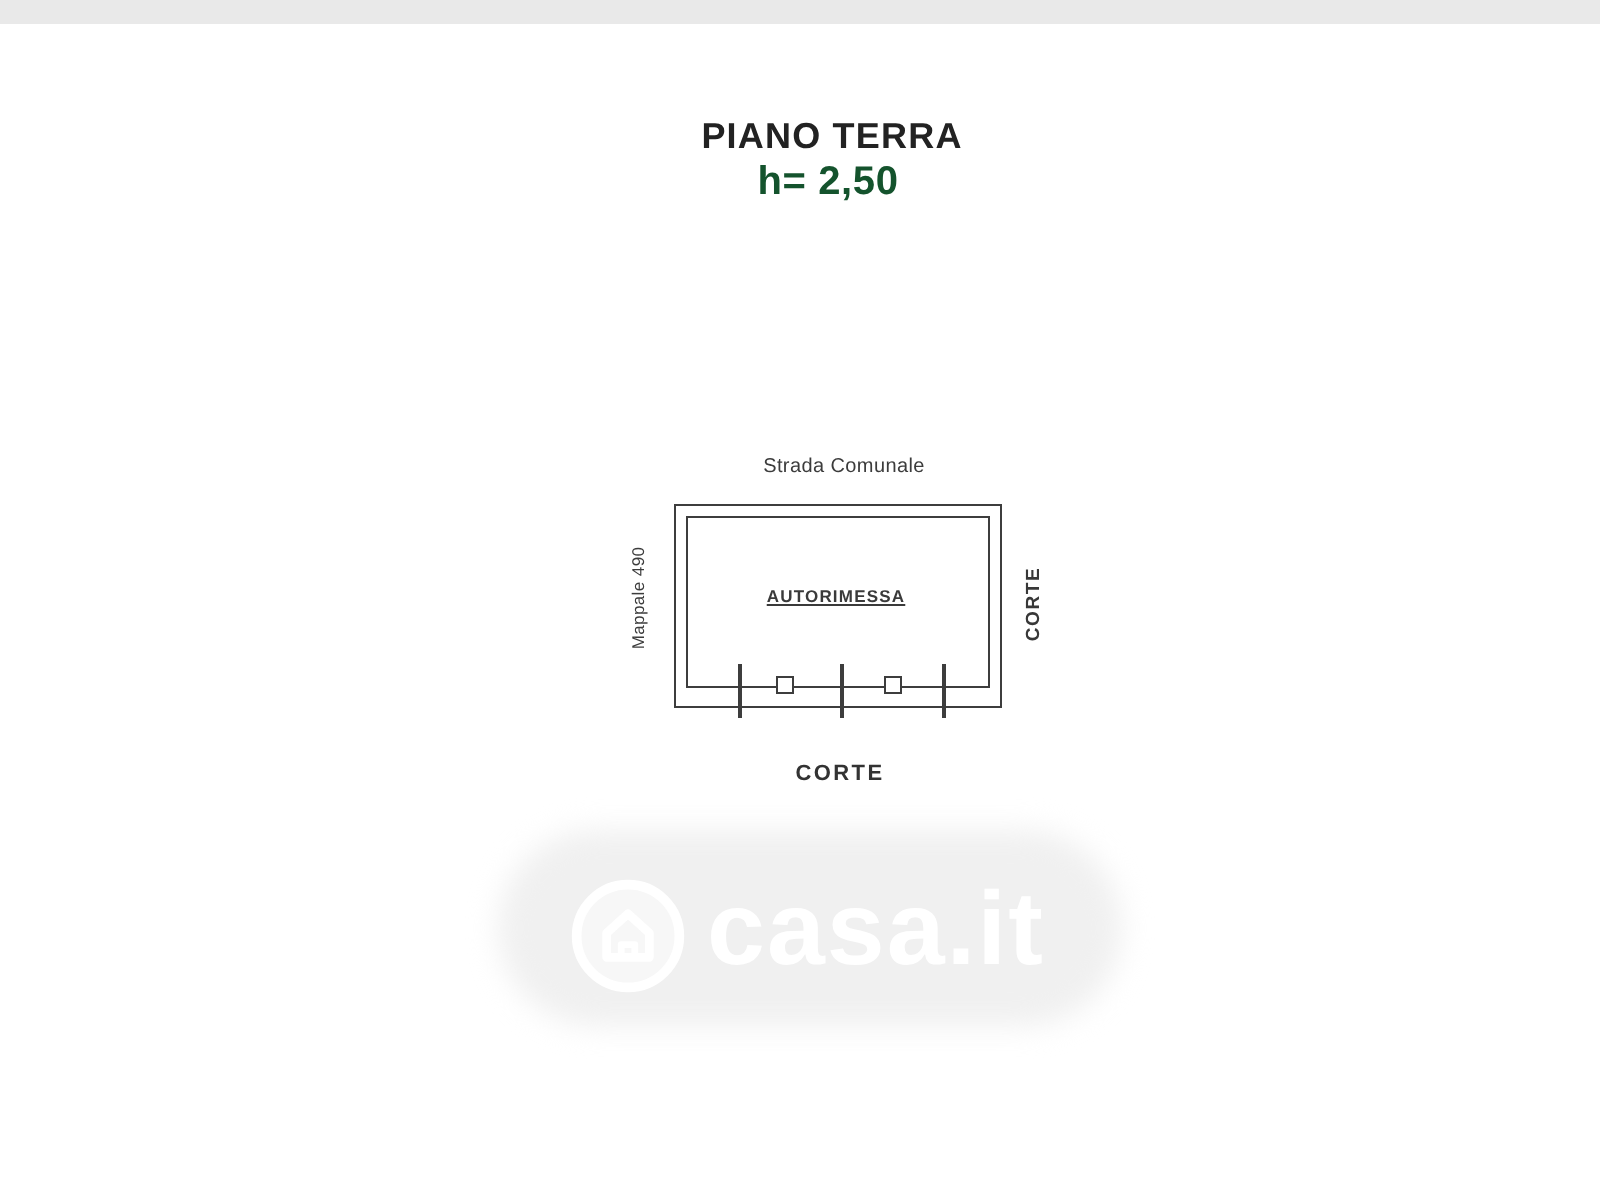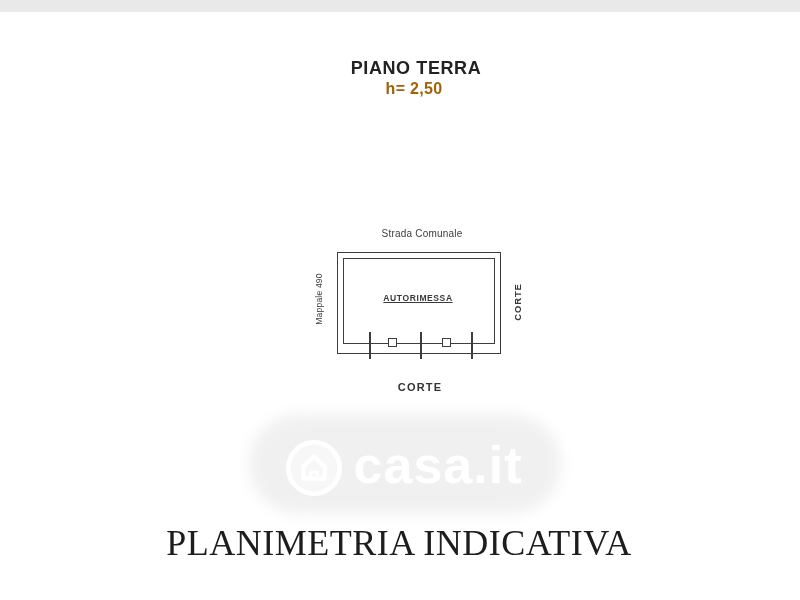--- a/index.html
+++ b/index.html
@@ -17,22 +17,22 @@
   .rot{transform:translate(-50%,-50%) rotate(-90deg);}
 
   
   .title{
     left:416px;top:46px;
     font-size:18px;font-weight:bold;letter-spacing:.6px;
     color:#222222;
   }
   .subtitle{
     left:414px;top:68px;
-    font-size:16px;font-weight:bold;letter-spacing:.3px;
-    color:#a16207;
+    font-size:20px;font-weight:bold;letter-spacing:.3px;
+    color:#14532d;
   }
 
   
   .plan{left:0;top:0;width:800px;height:600px;padding-left:16px;}
   .street-label{
     left:422px;top:216px;
     font-size:10px;color:#3c3c3c;letter-spacing:.2px;
   }
   .outer-wall{
     left:337px;top:240px;width:164px;height:102px;
@@ -139,15 +139,14 @@
   </div>
 
   <div class="abs ctrxy wm-blob"></div>
   <svg class="abs wm-logo" viewBox="0 0 64 64">
     <circle cx="32" cy="32" r="26.5" fill="rgba(255,255,255,0.45)" stroke="#ffffff" stroke-width="5"></circle>
     <path d="M21 43 V30.5 L32 20.5 L43 30.5 V43 Z" fill="none" stroke="#ffffff" stroke-width="4.5" stroke-linejoin="round"></path>
     <path d="M28.5 43 V36.5 H35.5 V43" fill="none" stroke="#ffffff" stroke-width="3.5" stroke-linejoin="round"></path>
   </svg>
   <div class="abs ctrxy wm-text">casa.it</div>
 
-  <div class="abs ctr footer">PLANIMETRIA INDICATIVA</div>
 
 </div>
 
 </body></html>

